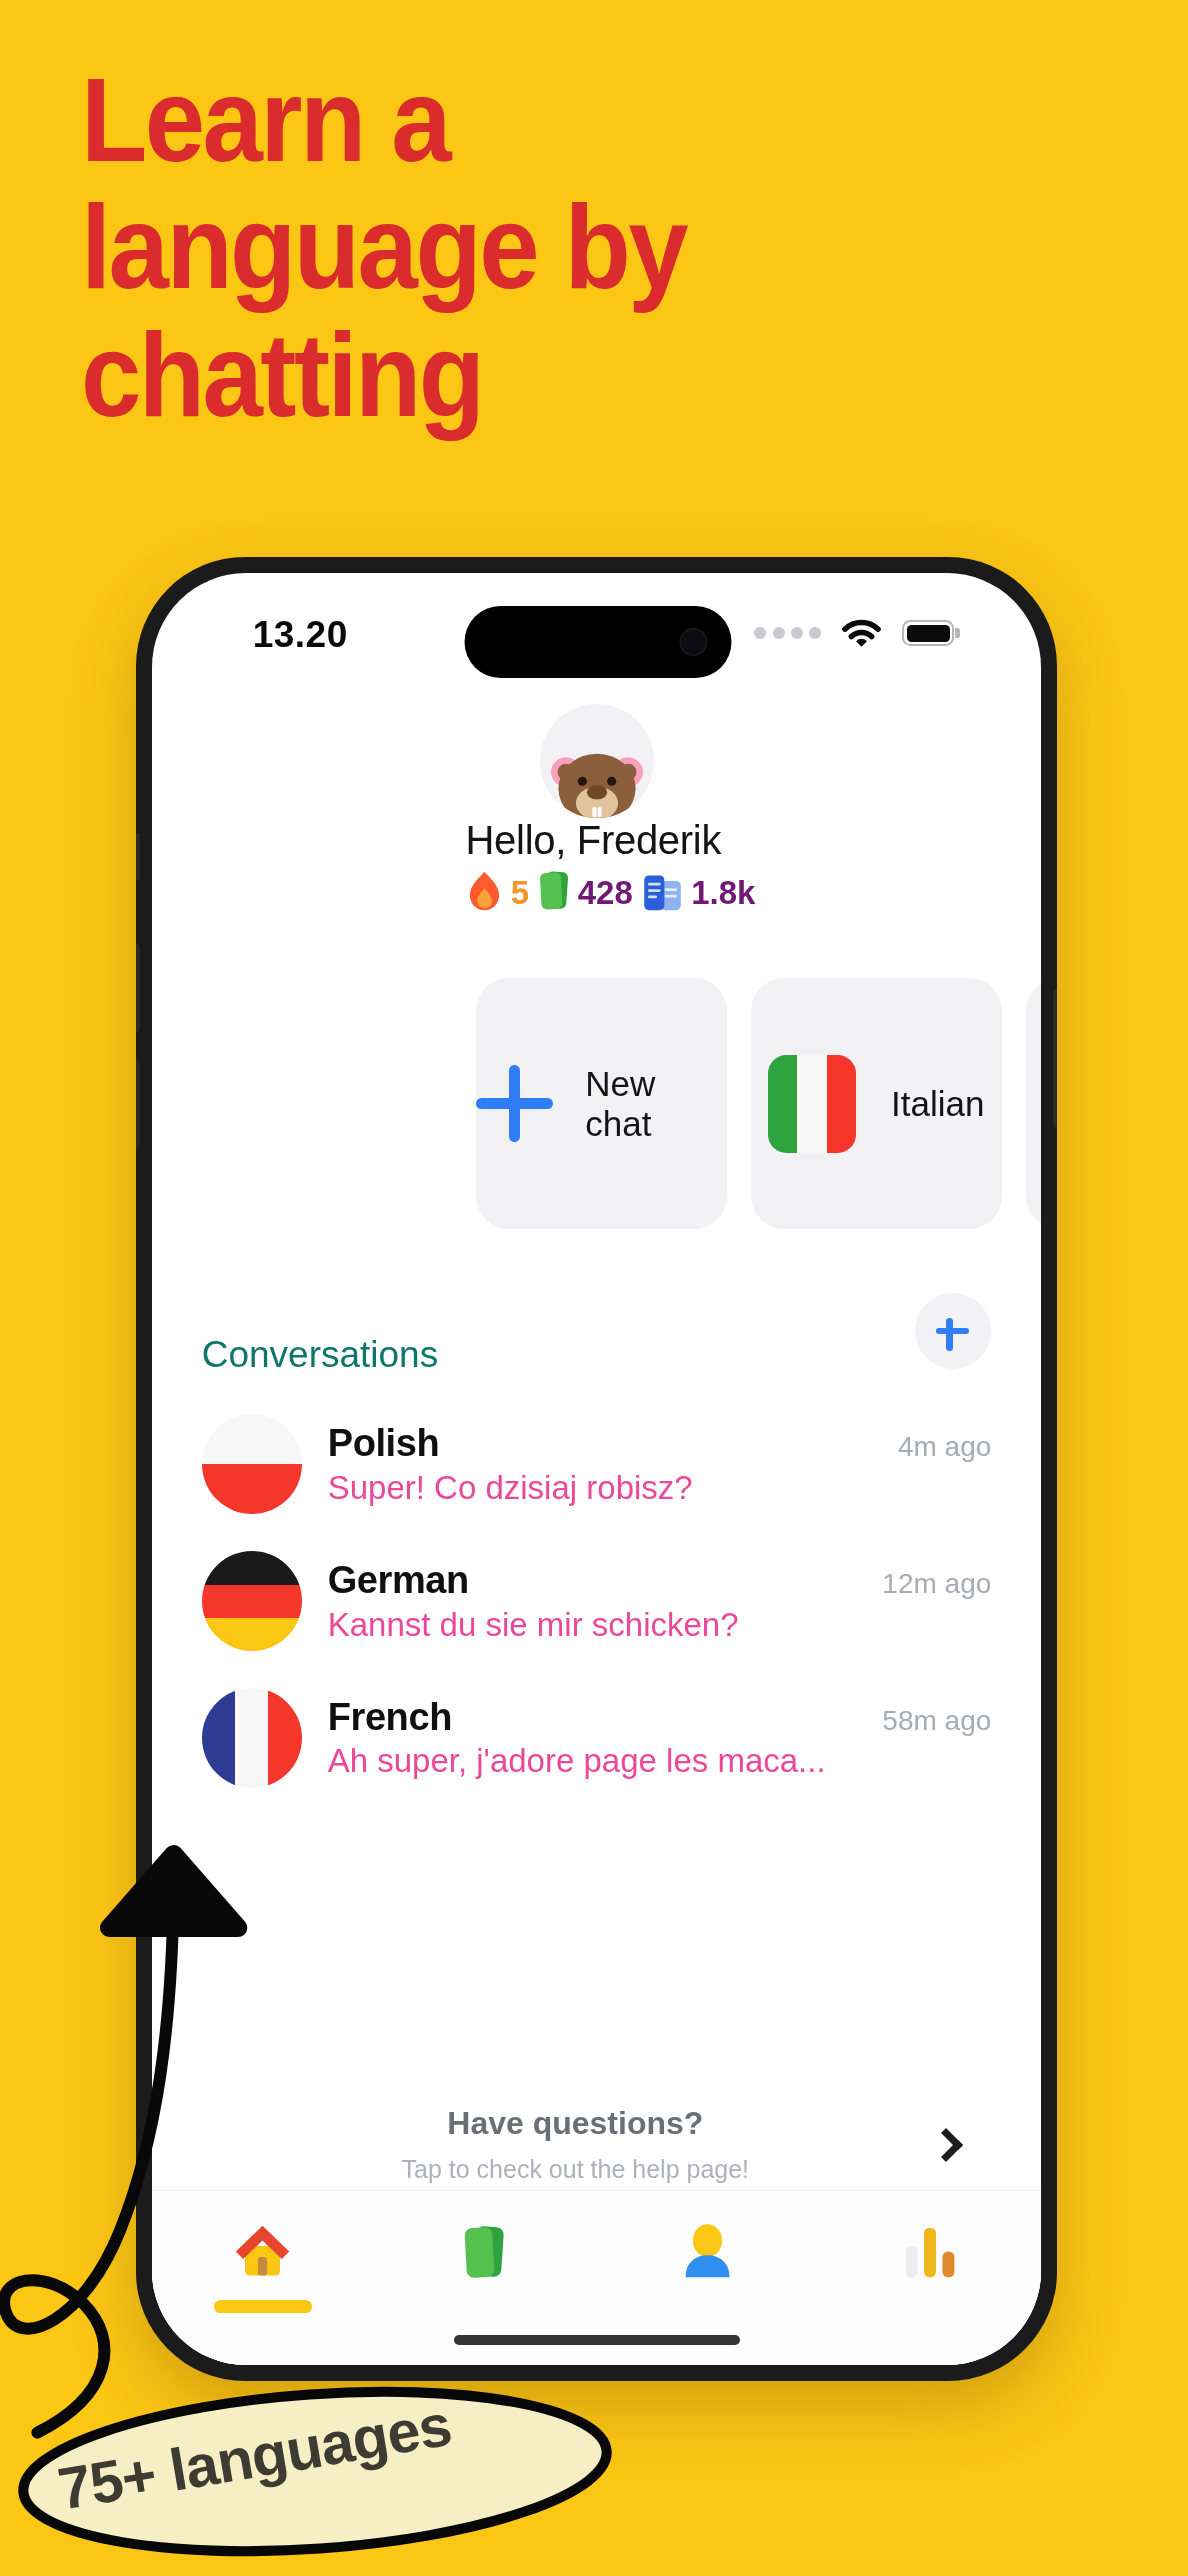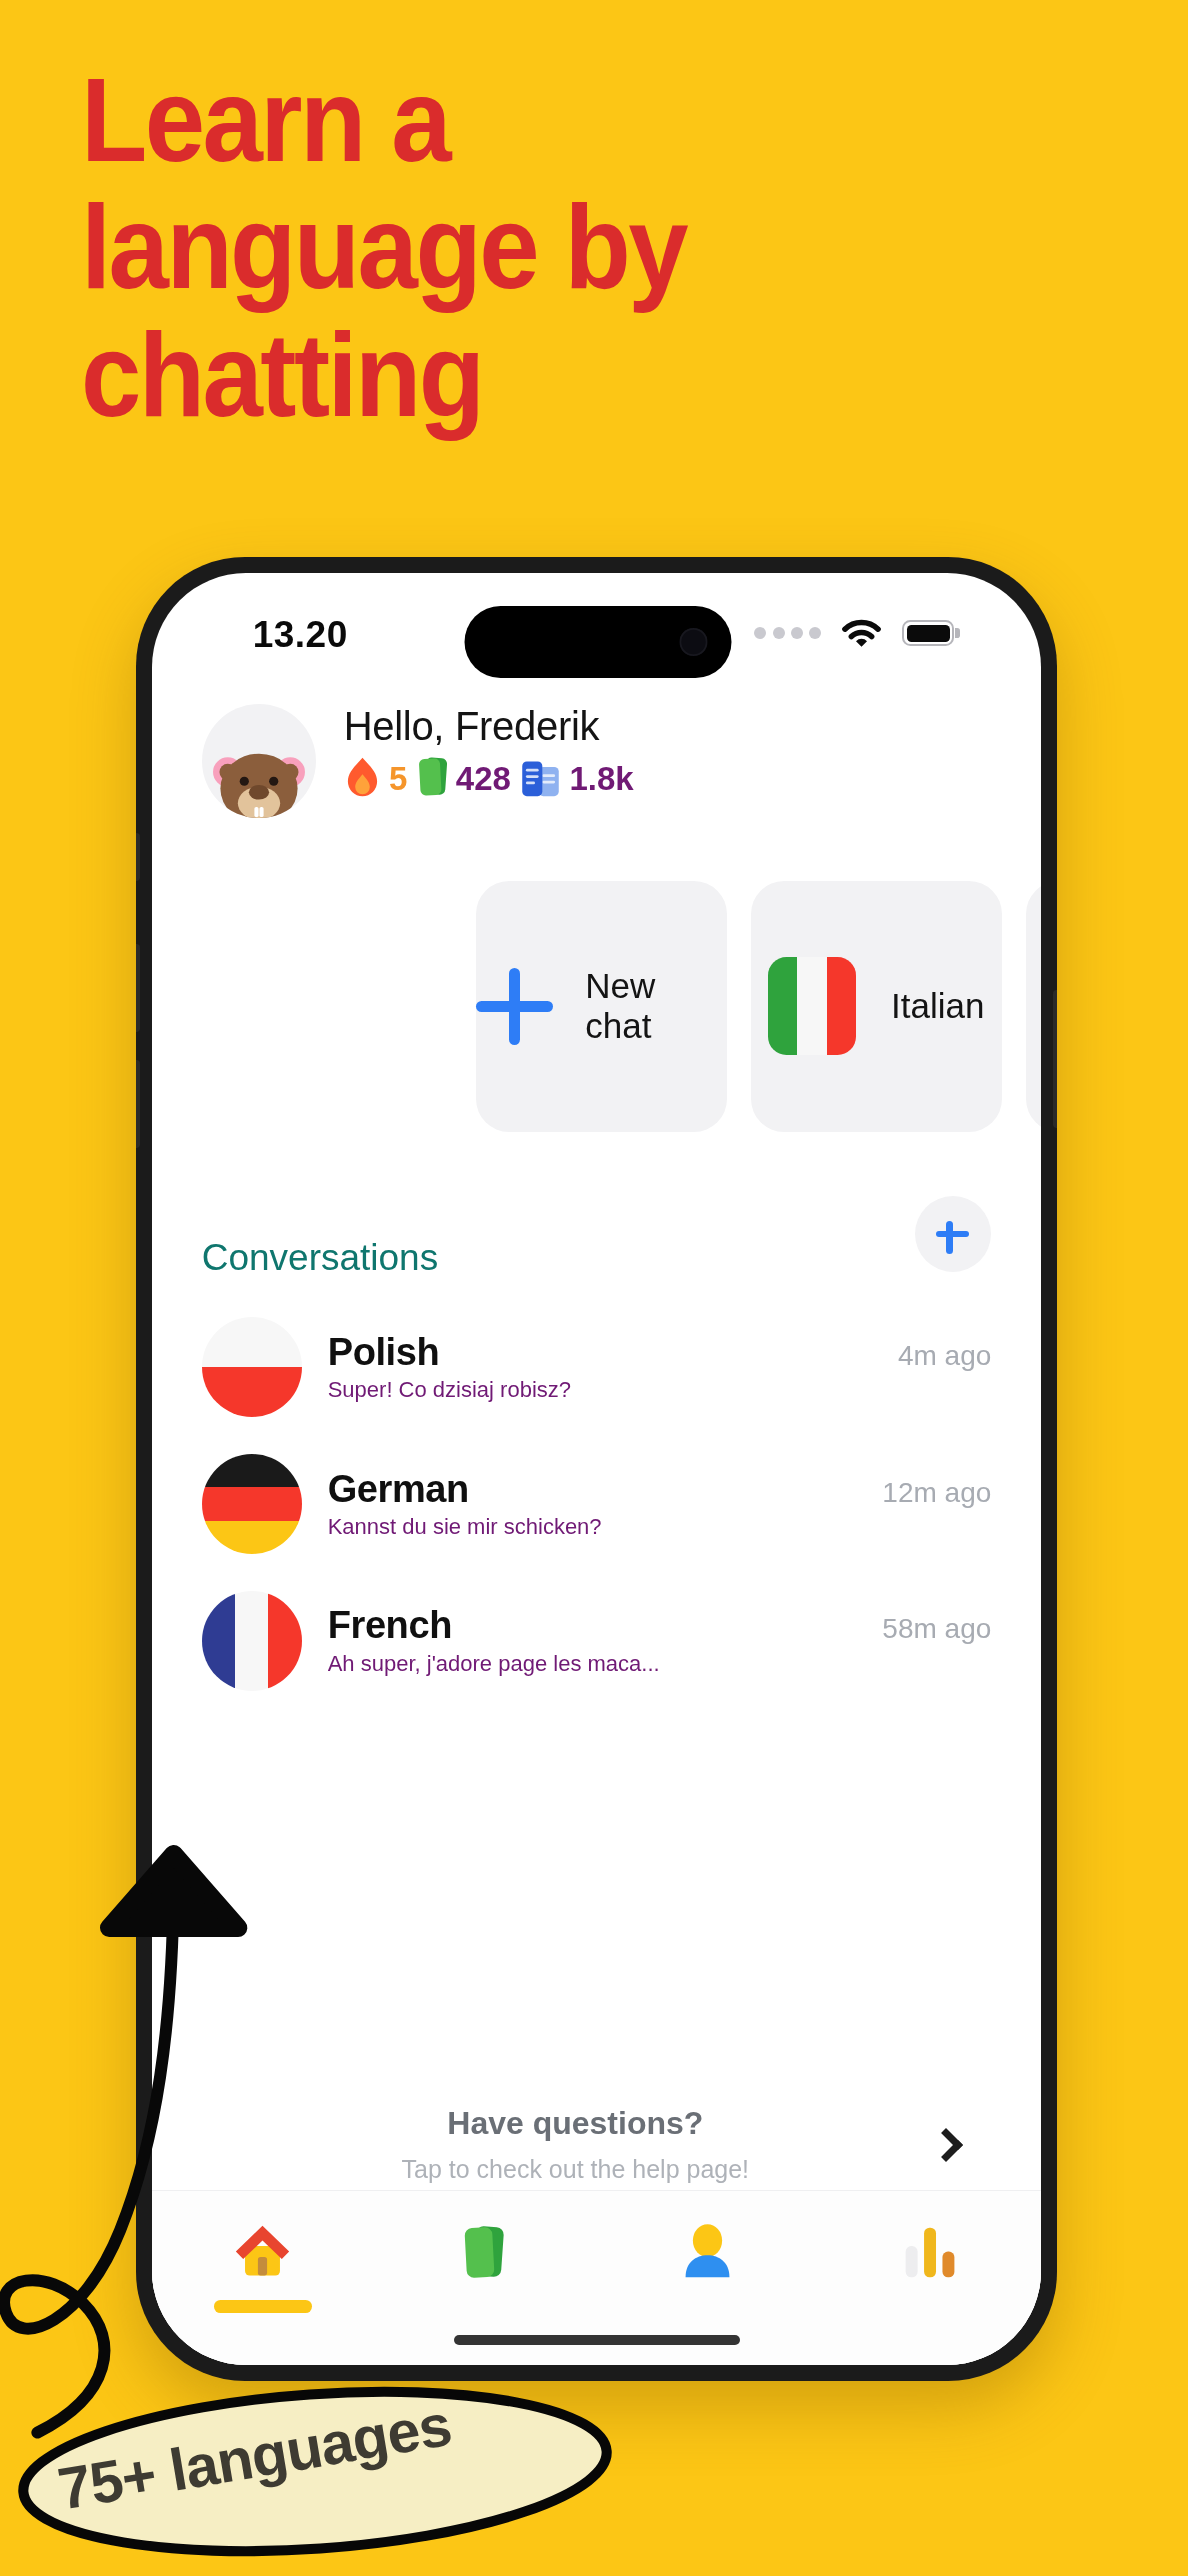--- a/index.html
+++ b/index.html
@@ -92,22 +92,23 @@
 
   
   .app{
     position:absolute; left:0; top:111px; right:0; bottom:0;
     background:#fff;
     overflow:hidden;
   }
 
   
   .profile{
-    display:flex; 
+    display:flex; align-items:center;
     padding:20px 50px 0 50px;
+    flex-direction:column;
   }
   .avatar{
     width:114px; height:114px; border-radius:50%;
     background:#f2f2f4; position:relative; flex:0 0 auto;
     overflow:hidden;
   }
   .profile-text{ margin-left:28px; }
   .greeting{ font-size:40px; color:#141414; letter-spacing:-0.3px; }
   .stats{ display:flex; align-items:center; gap:9.2px; margin-top:7.4px; }
   .stat{ display:flex; align-items:center; gap:8.3px; }
@@ -164,21 +165,21 @@
     overflow:hidden; flex:0 0 auto; display:flex; flex-direction:column;
   }
   .conv-flag.vert{ flex-direction:row; }
   .conv-flag .band{ width:100%; flex:1; }
   .conv-flag.vert .band{ height:100%; width:33.34%; flex:none; }
   .conv-body{ flex:1; margin-left:26px; min-width:0; }
   .conv-top{ display:flex; align-items:baseline; justify-content:space-between; }
   .conv-name{ font-size:38px; font-weight:bold; color:#101010; letter-spacing:-0.4px; }
   .conv-time{ font-size:28px; color:#a7abb2; flex:0 0 auto; margin-left:18.4px; }
   .conv-msg{
-    font-size:22px; color:#701a75; margin-top:3.7px;
+    font-size:33px; color:#ec4899; margin-top:3.7px;
     white-space:nowrap; overflow:hidden; text-overflow:ellipsis;
   }
 
   
   .help{
     position:absolute; left:0; right:0; bottom:181px;
     display:flex; align-items:center; justify-content:center;
     padding:0 83px;
   }
   .help-txt{ text-align:center; flex:1; }

